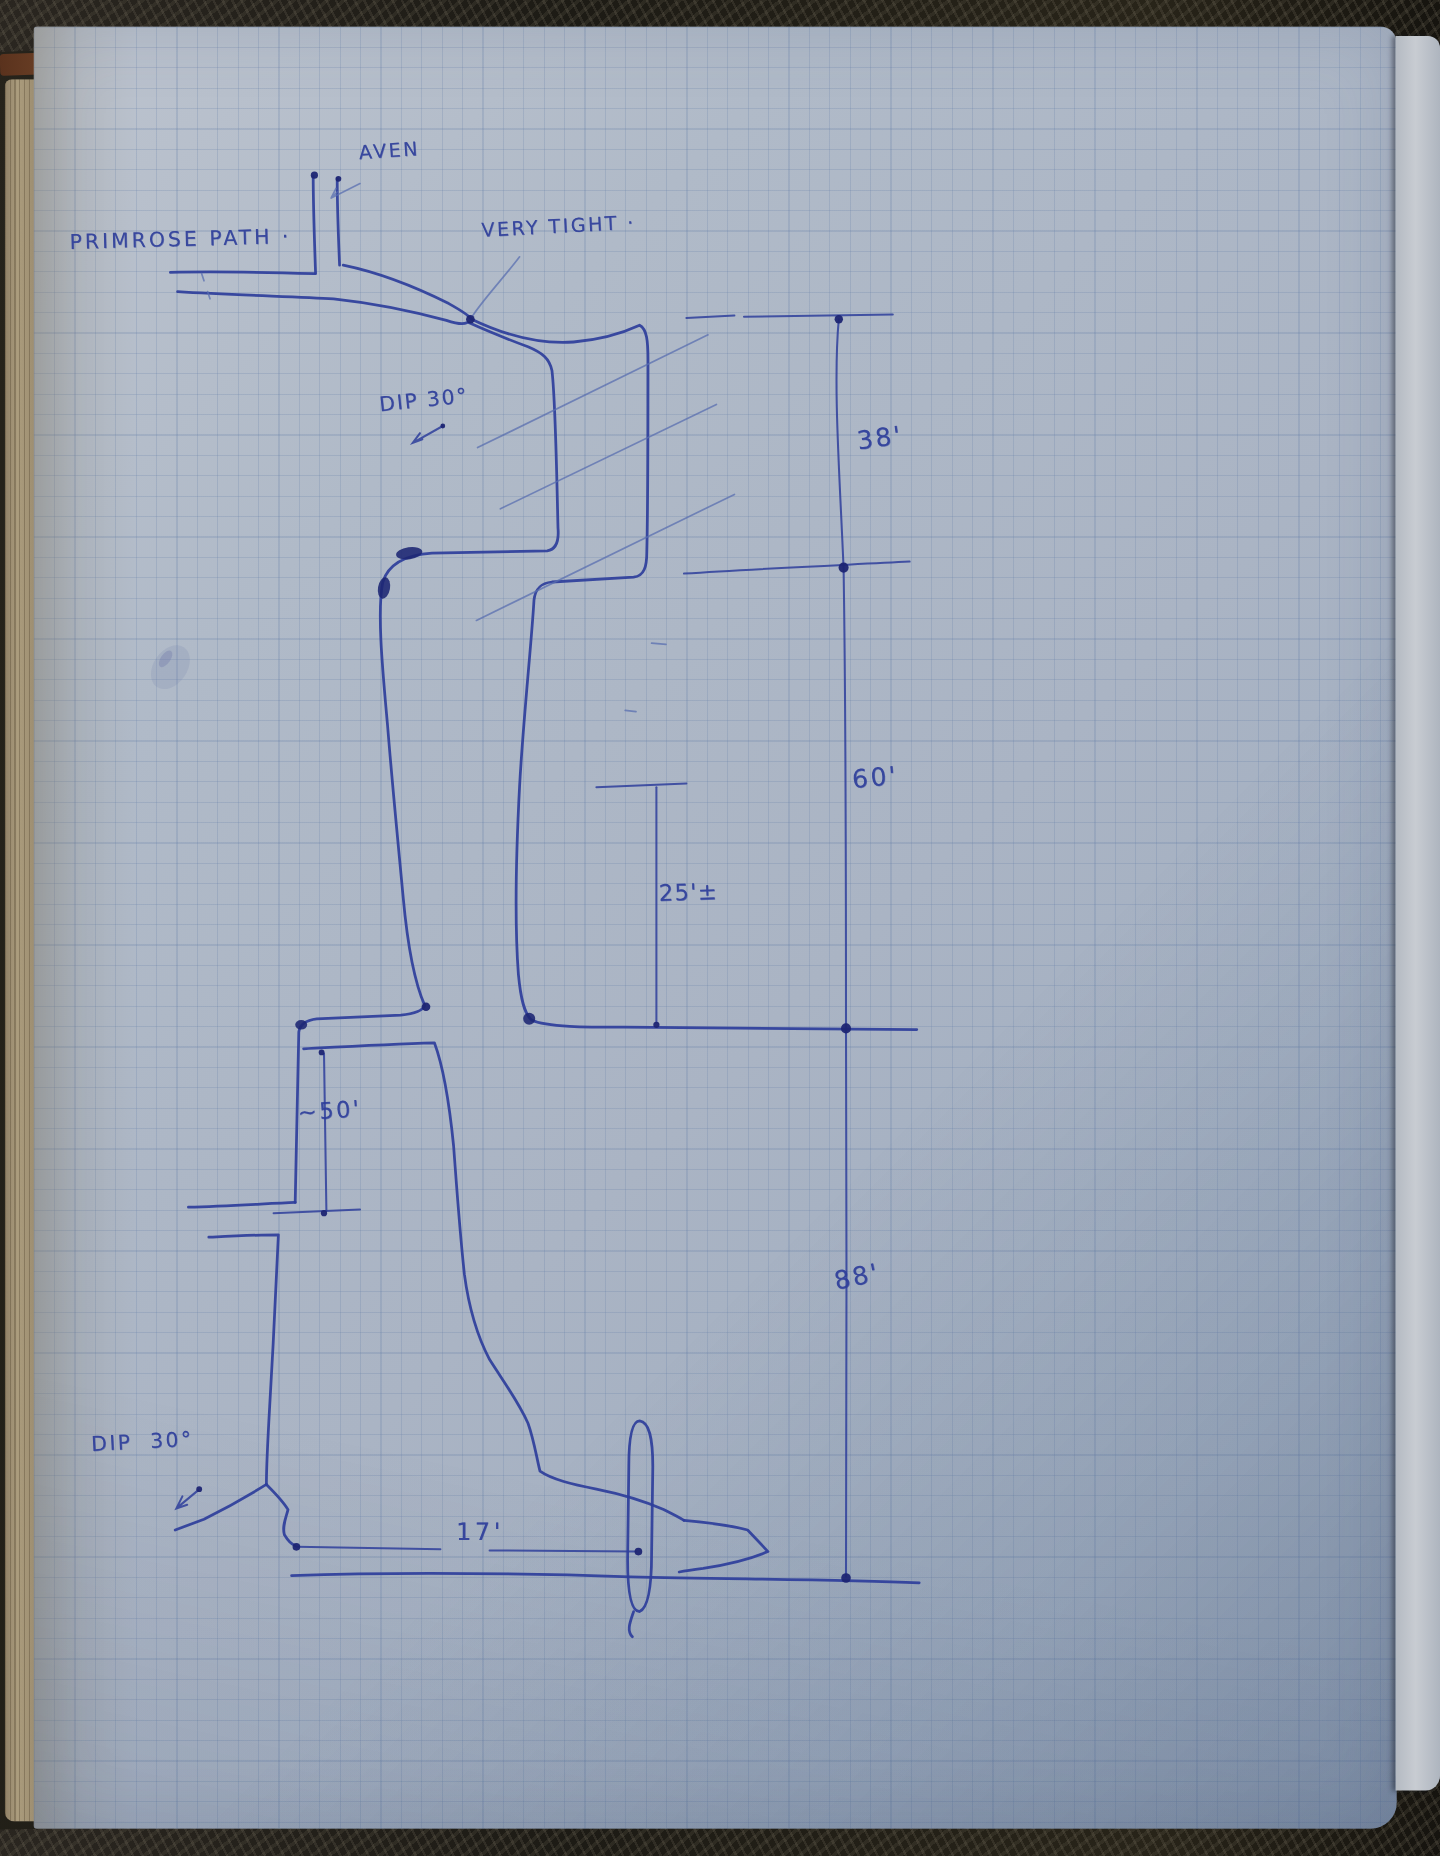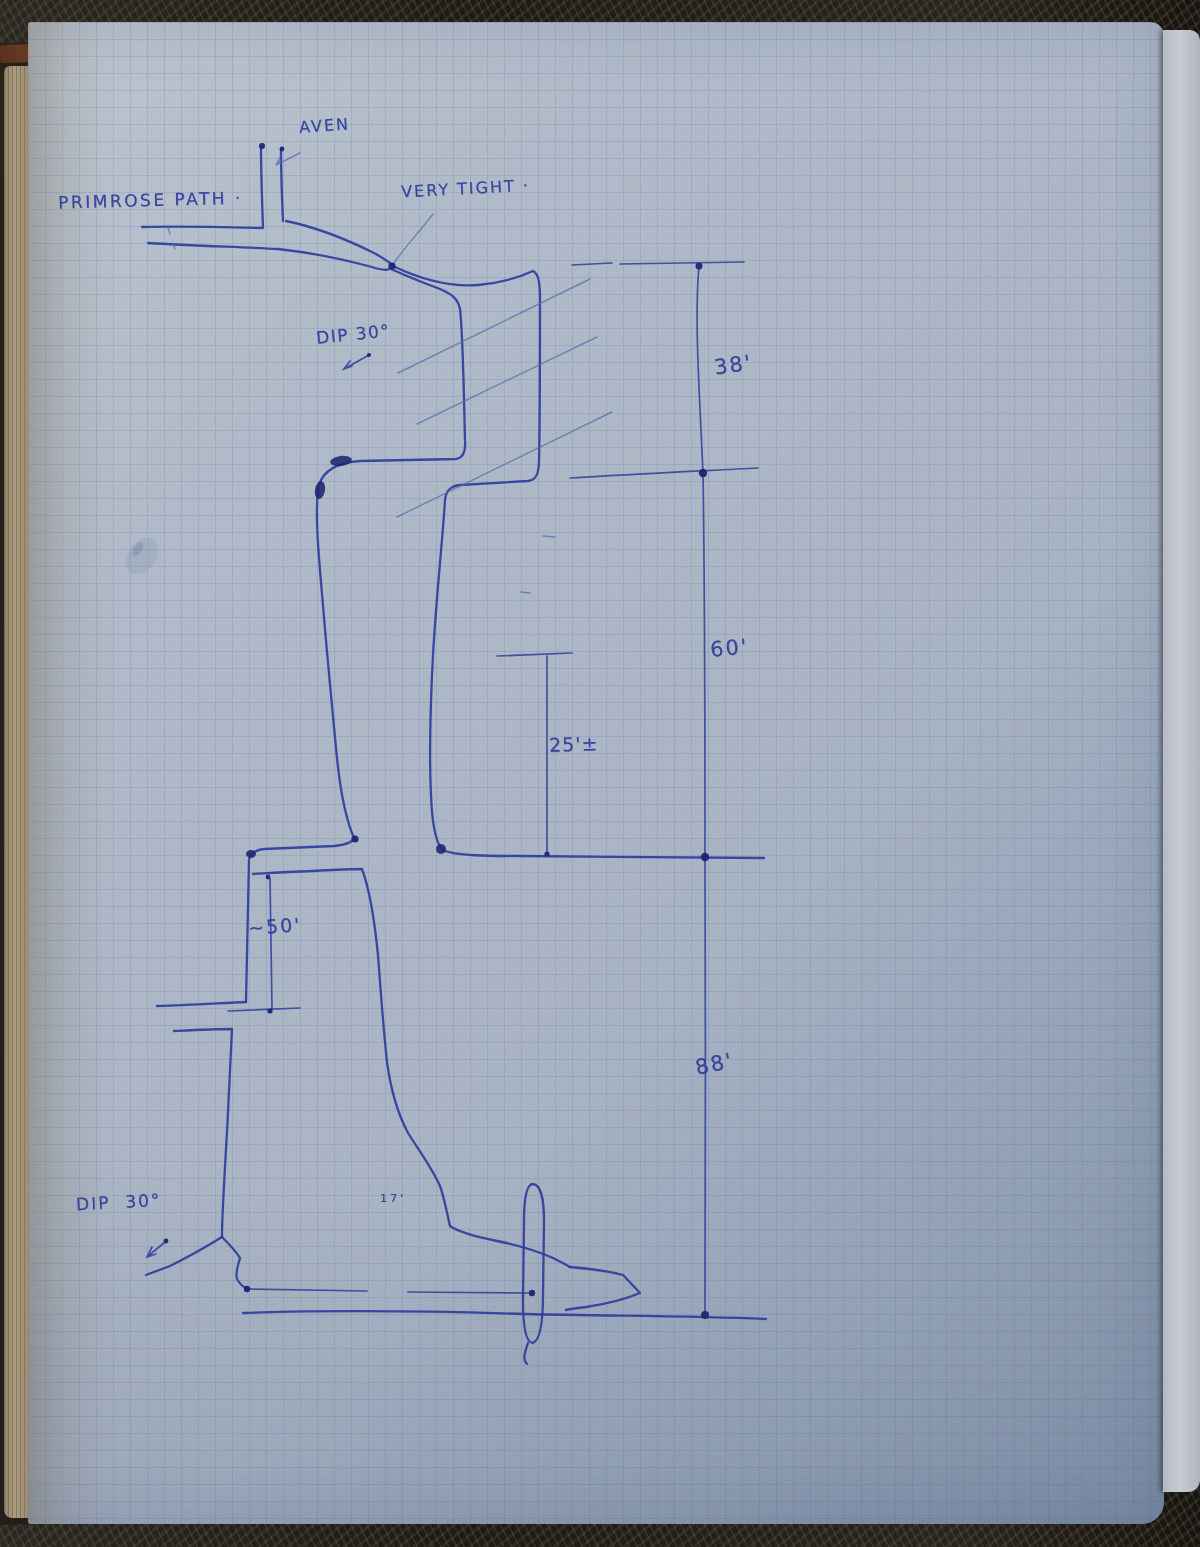--- a/index.html
+++ b/index.html
@@ -142,15 +142,15 @@
   <div class="lbl" style="left:299px;top:116px;font-size:16px;transform:rotate(-4deg)">AVEN</div>
   <div class="lbl" style="left:401px;top:179px;font-size:16px;transform:rotate(-3deg)">VERY TIGHT ·</div>
   <div class="lbl" style="left:316px;top:324px;font-size:17px;transform:rotate(-6deg);letter-spacing:1.5px">DIP 30°</div>
   <div class="lbl" style="left:76px;top:1192px;font-size:17px;transform:rotate(-3deg)">DIP  30°</div>
 
   <div class="lbl" style="left:714px;top:353px;font-size:21px;transform:rotate(-8deg)">38'</div>
   <div class="lbl" style="left:710px;top:636px;font-size:21px;transform:rotate(-5deg)">60'</div>
   <div class="lbl" style="left:695px;top:1052px;font-size:21px;transform:rotate(-12deg)">88'</div>
   <div class="lbl" style="left:549px;top:733px;font-size:19px;transform:rotate(-2deg);letter-spacing:1px">25'±</div>
   <div class="lbl" style="left:248px;top:915px;font-size:19px;transform:rotate(-4deg)">~50'</div>
-  <div class="lbl" style="left:380px;top:1192px;font-size:11px;letter-spacing:3px">17'</div>
+  <div class="lbl" style="left:380px;top:1264px;font-size:20px;letter-spacing:3px">17'</div>
 
 </div>
 
 </body></html>

